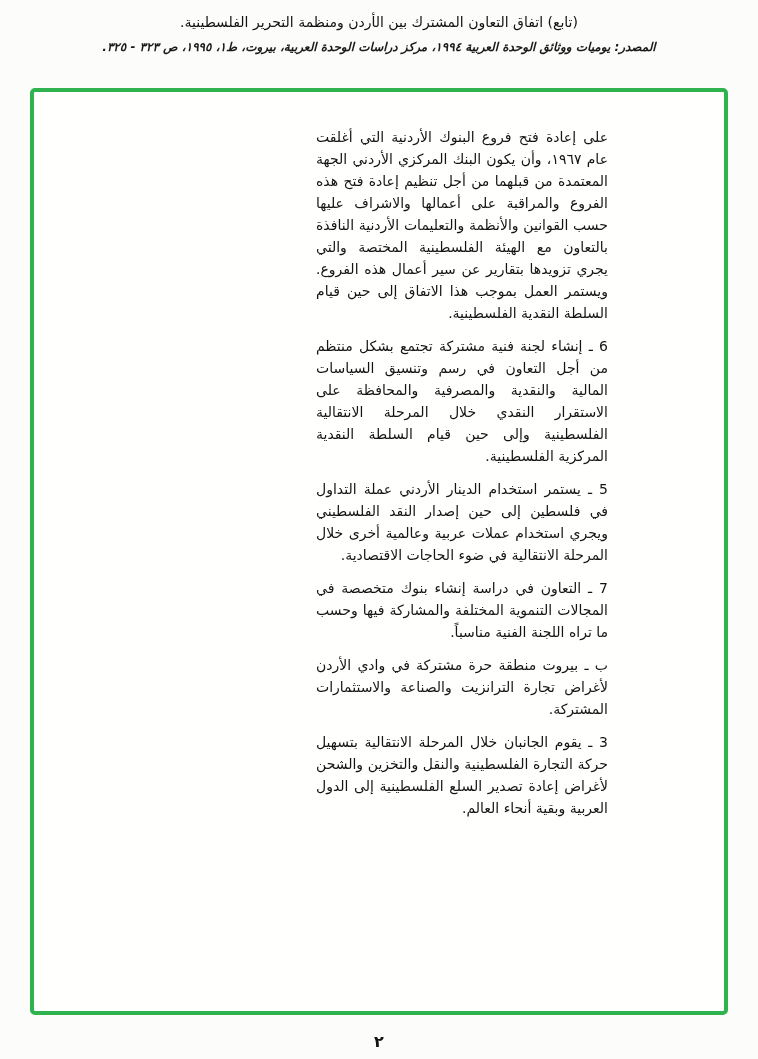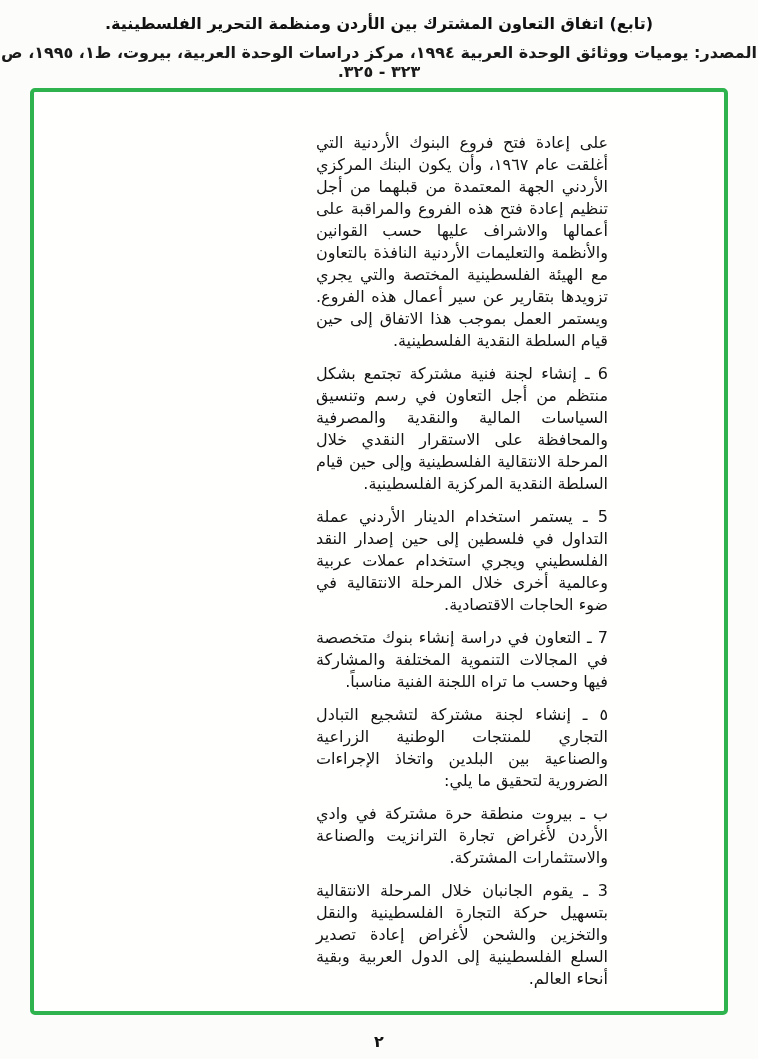--- a/index.html
+++ b/index.html
@@ -15,46 +15,47 @@
   .page {
     position: relative;
     width: 758px;
     height: 1059px;
   }
   .doc-header {
     padding-top: 14px;
     text-align: center;
   }
   .doc-title {
-    font-size: 16px;
-    font-weight: bold;
+    font-size: 14px;
+    font-weight: normal;
     letter-spacing: 0.2px;
   }
   .doc-source {
     margin-top: 10px;
-    font-size: 16px;
+    font-size: 12px;
     font-weight: bold;
     color: #1a1a1a;
+    font-style: italic;
   }
   .highlight-box {
     position: absolute;
     left: 30px;
     top: 88px;
     width: 698px;
     height: 927px;
     border: 4px solid var(--box-green, #2eb34f);
     border-radius: 5px;
     background: #fffffe;
   }
   .text-column {
     position: absolute;
-    top: 40px;
+    top: 34px;
     right: 116px;
     width: 292px;
-    font-size: 16px;
+    font-size: 14px;
     line-height: 22px;
     text-align: justify;
     color: #141414;
   }
   .text-column p {
     margin-bottom: 11px;
   }
   .page-number {
     position: absolute;
     bottom: 8px;
@@ -74,21 +75,20 @@
     <div class="doc-title">(تابع) اتفاق التعاون المشترك بين الأردن ومنظمة التحرير الفلسطينية.</div>
     <div class="doc-source">المصدر: يوميات ووثائق الوحدة العربية ١٩٩٤، مركز دراسات الوحدة العربية، بيروت، ط١، ١٩٩٥، ص ٣٢٣ - ٣٢٥.</div>
   </div>
 
   <div class="highlight-box">
     <div class="text-column">
       <p>على إعادة فتح فروع البنوك الأردنية التي أغلقت عام ١٩٦٧، وأن يكون البنك المركزي الأردني الجهة المعتمدة من قبلهما من أجل تنظيم إعادة فتح هذه الفروع والمراقبة على أعمالها والاشراف عليها حسب القوانين والأنظمة والتعليمات الأردنية النافذة بالتعاون مع الهيئة الفلسطينية المختصة والتي يجري تزويدها بتقارير عن سير أعمال هذه الفروع. ويستمر العمل بموجب هذا الاتفاق إلى حين قيام السلطة النقدية الفلسطينية.</p>
       <p>6 ـ إنشاء لجنة فنية مشتركة تجتمع بشكل منتظم من أجل التعاون في رسم وتنسيق السياسات المالية والنقدية والمصرفية والمحافظة على الاستقرار النقدي خلال المرحلة الانتقالية الفلسطينية وإلى حين قيام السلطة النقدية المركزية الفلسطينية.</p>
       <p>5 ـ يستمر استخدام الدينار الأردني عملة التداول في فلسطين إلى حين إصدار النقد الفلسطيني ويجري استخدام عملات عربية وعالمية أخرى خلال المرحلة الانتقالية في ضوء الحاجات الاقتصادية.</p>
       <p>7 ـ التعاون في دراسة إنشاء بنوك متخصصة في المجالات التنموية المختلفة والمشاركة فيها وحسب ما تراه اللجنة الفنية مناسباً.</p>
-      <p>٥ ـ إنشاء لجنة مشتركة لتشجيع التبادل التجاري للمنتجات الوطنية الزراعية والصناعية بين البلدين واتخاذ الإجراءات الضرورية لتحقيق ما يلي:</p>
       <p>ب ـ بيروت منطقة حرة مشتركة في وادي الأردن لأغراض تجارة الترانزيت والصناعة والاستثمارات المشتركة.</p>
       <p>3 ـ يقوم الجانبان خلال المرحلة الانتقالية بتسهيل حركة التجارة الفلسطينية والنقل والتخزين والشحن لأغراض إعادة تصدير السلع الفلسطينية إلى الدول العربية وبقية أنحاء العالم.</p>
     </div>
   </div>
 
   <div class="page-number">٢</div>
 
 </div>
 
 </body></html>

